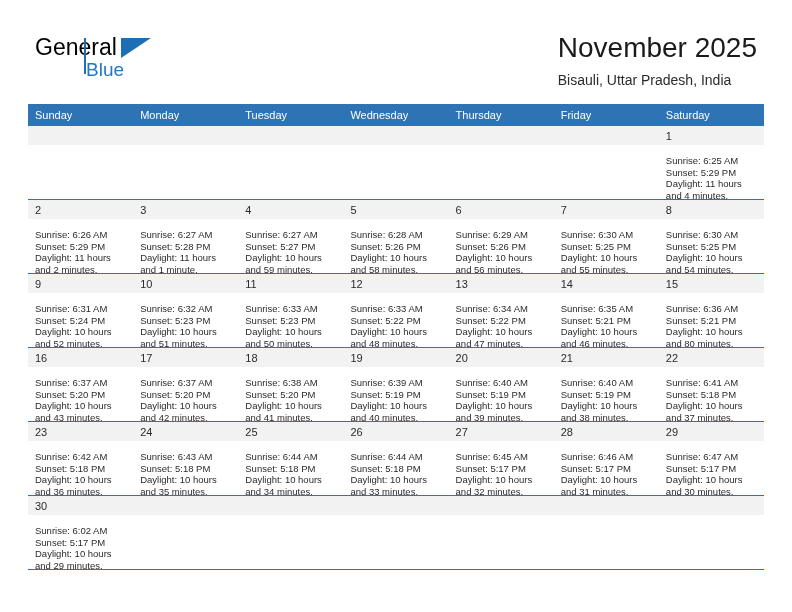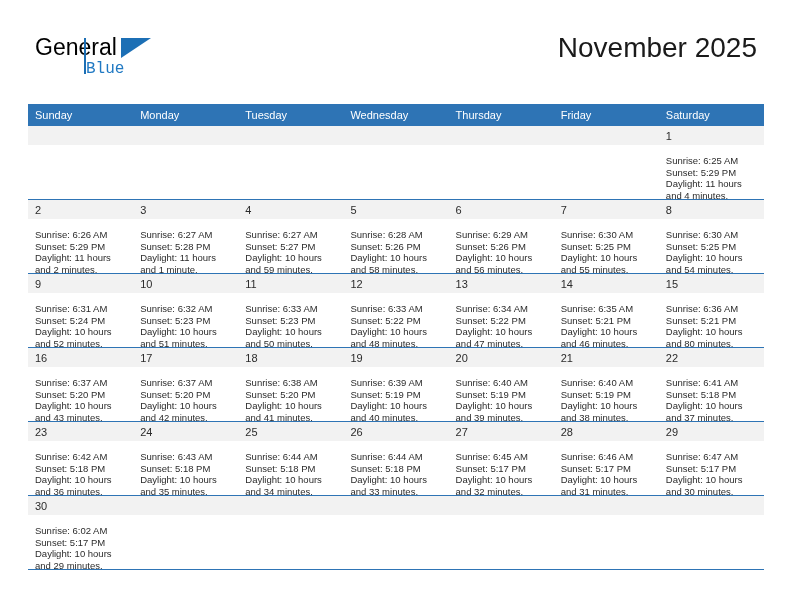--- a/index.html
+++ b/index.html
@@ -45,24 +45,24 @@
     font-size: 23px;
     line-height: 23px;
     color: #000000;
     letter-spacing: 0px;
     font-family: "Liberation Sans", sans-serif;
   }
   .logo-blue {
     position: absolute;
     left: 51px;
     top: 22px;
-    font-size: 16px;
+    font-size: 19px;
     line-height: 23px;
     color: #2079c3;
-    font-family: Liberation Mono, monospace;
+    font-family: Liberation Sans, sans-serif;
   }
   .logo-tri {
     position: absolute;
     left: 86px;
     top: 2px;
     width: 0;
     height: 0;
     border-left: 30px solid #1c6fb5;
     border-bottom: 20px solid transparent;
   }
@@ -170,20 +170,21 @@
 
     <div class="logo">
       <span class="logo-general">General</span>
       <span class="logo-bar"></span>
       <span class="logo-tri"></span>
       <span class="logo-blue">Blue</span>
     </div>
 
     <div class="title-block">
       <div class="month-title">November 2025</div>
+      <div class="location">Bisauli, Uttar Pradesh, India</div>
     </div>
 
   </div>
 
   <table class="cal">
     <thead>
       <tr>
         <th>Sunday</th>
         <th>Monday</th>
         <th>Tuesday</th>

